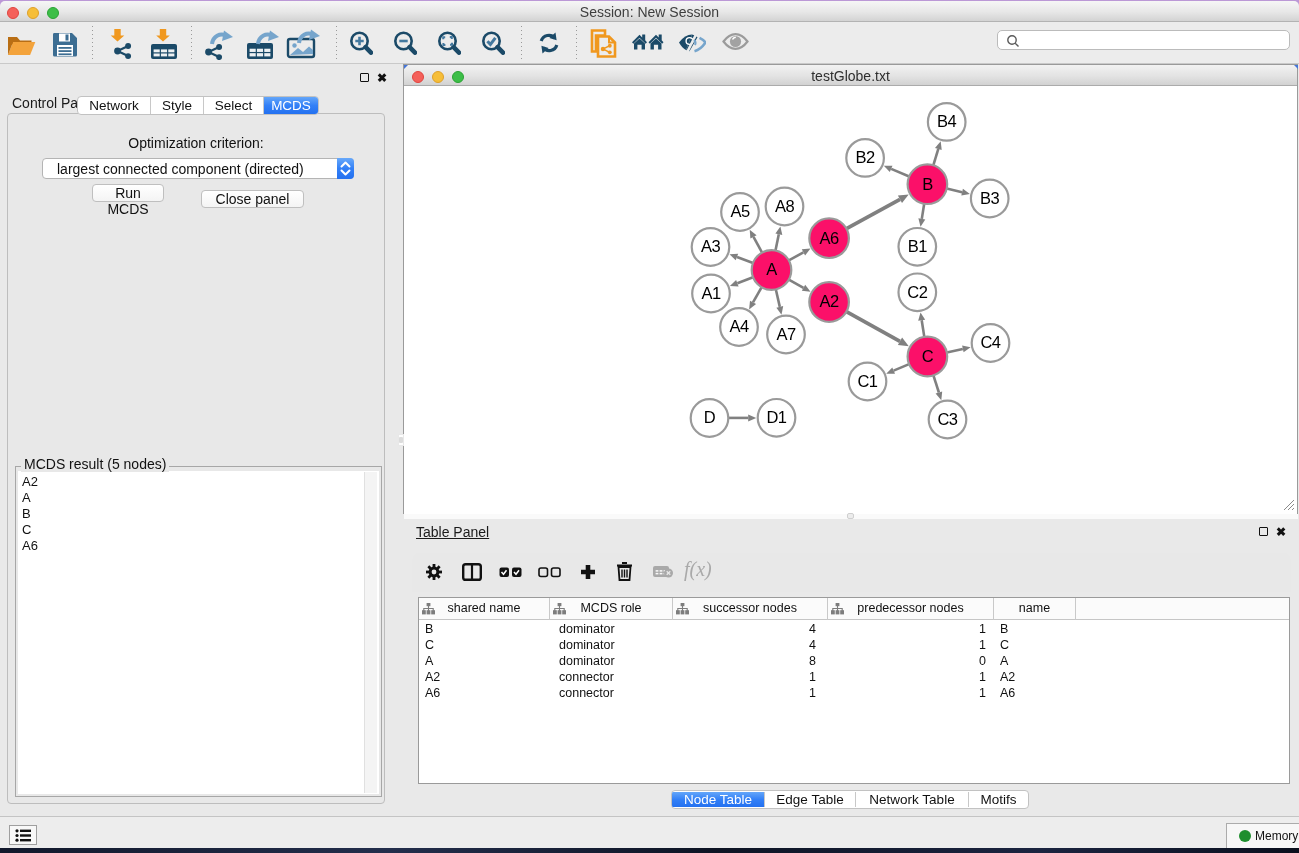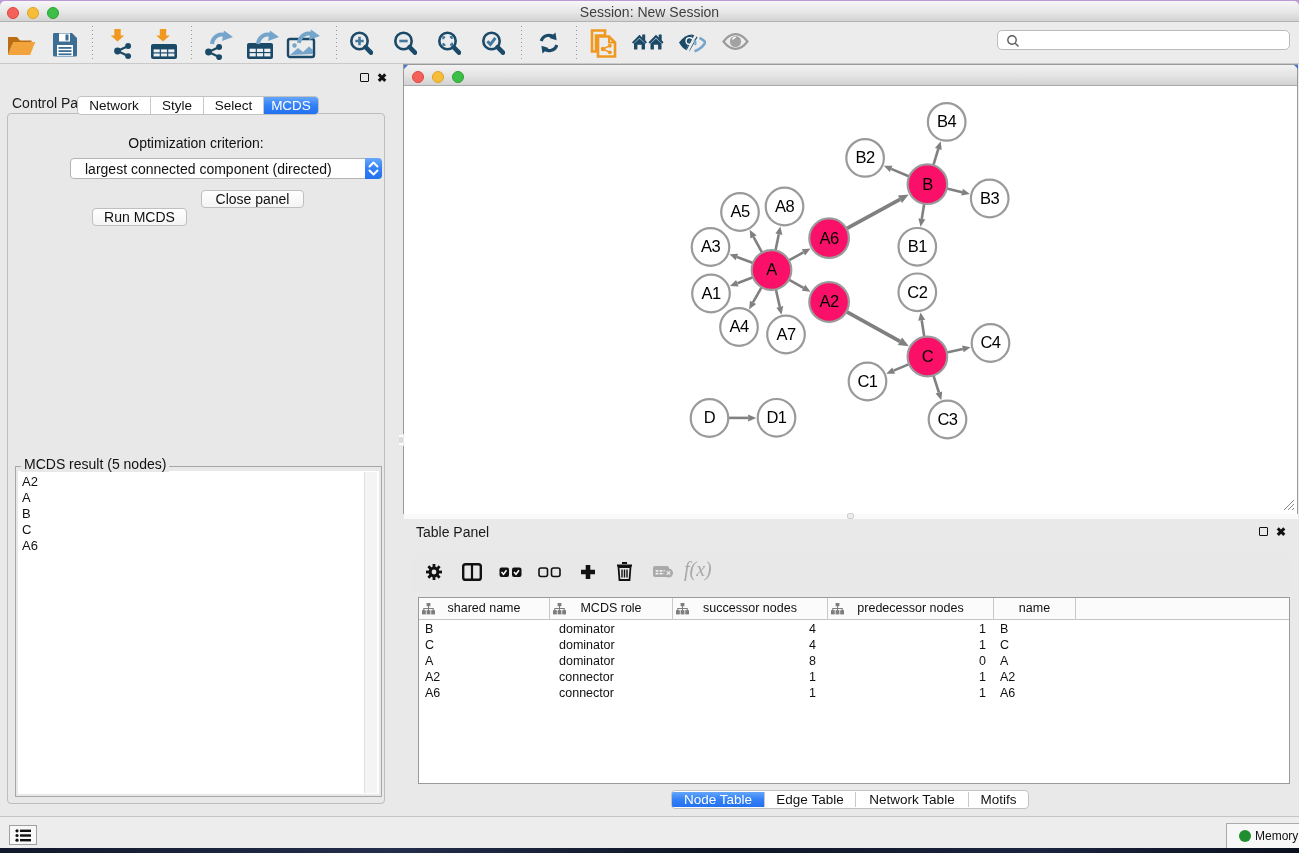--- a/index.html
+++ b/index.html
@@ -33,21 +33,21 @@
     border:1px solid #bdbdbd; border-radius:4px; }
   #cp-tabs { left:77px; top:96px; width:242px; height:19px; display:flex;
     border:1px solid #c2c2c2; border-radius:4px; background:#fff; overflow:hidden;
     font-size:13.5px; z-index:5; }
   #cp-tabs .tab { display:flex; align-items:center; justify-content:center;
     border-right:1px solid #c8c8c8; color:#111; }
   #cp-tabs .tab:last-child { border-right:none;text-align:center; }
   #cp-tabs .sel { background:linear-gradient(180deg,#64a6f9 0%,#3380f7 50%,#2471f0 100%); color:#fff; }
   #opt-label { left:7px; top:135px; width:378px; text-align:center; font-size:14px; color:#111; }
   #dropdown { left:42px; top:158px; width:312px; height:21px; background:#fff;
-    border:1px solid #b4b4b4; border-radius:4px; font-size:14px; color:#111;margin-left:28px; }
+    border:1px solid #b4b4b4; border-radius:4px; font-size:14px; color:#111; }
   #dropdown .txt { position:absolute; left:14px; top:2px; }
   #dropdown .spin { position:absolute; right:-1px; top:-1px; width:17px; height:21px;
     border-radius:0 4px 4px 0;
     background:linear-gradient(180deg,#68a9fa 0%,#3380f7 50%,#2471f0 100%); }
   .btn { position:absolute; height:18px; background:linear-gradient(180deg,#ffffff,#f4f4f4);
     border:1px solid #bfbfbf; border-radius:4px; font-size:14px; color:#111;
     text-align:center; line-height:16px; }
   #grp { left:15px; top:466px; width:367px; height:331px; border:1px solid #a7a7a7; }
   #grp-label { left:21px; top:456px; font-size:14px; color:#111; background:#e8e8e8; padding:0 3px; }
   #mcds-list { left:18px; top:471px; width:361px; height:323px; background:#fff;
@@ -58,21 +58,21 @@
     border:1px solid #9a9a9a; }
   #net-titlebar { position:absolute; left:0; top:0; width:893px; height:21px;
     background:linear-gradient(180deg,#f2f2f2 0%,#e3e3e3 55%,#d2d2d2 100%);
     border-bottom:1px solid #ababab; }
   #net-titlebar .r { left:8px; background:#f4605a; border:1px solid #e0443f; }
   #net-titlebar .y { left:28px; background:#f6be38; border:1px solid #dfa029; }
   #net-titlebar .g { left:48px; background:#3dbe48; border:1px solid #2aa334; }
   #net-title { position:absolute; left:0; right:0; top:2.5px; text-align:center; font-size:14px; color:#2e2e2e; }
   #canvas { position:absolute; left:0; top:22px; width:893px; height:427px; background:#fff; }
   
-  #tp-title { left:416px; top:524px; font-size:14px; color:#1a1a1a; }
+  #tp-title { left:416px; top:524px; font-size:14px; color:#1a1a1a;text-decoration:underline; }
   #tp-toolbar { left:412px; top:553px; width:879px; height:39px; background:#e8e8e8; border-radius:7px 7px 0 0; }
   #tbl { left:418px; top:597px; width:872px; height:187px; background:#fff; border:1px solid #9a9a9a; }
   #tbl-header { position:absolute; left:0; top:0; width:870px; height:22px; background:#fbfbfb;
     border-bottom:1px solid #c6c6c6; font-size:12.5px; color:#111;padding-left:20px; }
   .hcell { position:absolute; top:0; height:22px; border-right:1px solid #c9c9c9; }
   .hlabel { position:absolute; top:3px; width:100%; text-align:center; }
   .trow { position:absolute; font-size:12.5px; color:#111; height:16px; }
   .tc { position:absolute; top:0; }
   .num { text-align:right; }
   
@@ -251,32 +251,33 @@
 <div class="abs" id="opt-label">Optimization criterion:</div>
 <div class="abs" id="dropdown">
   <span class="txt">largest connected component (directed)</span>
   <div class="spin">
       <svg style="position:absolute;left:2px;top:2px" width="13" height="17" viewBox="0 0 13 17">
         <path d="M2.5 6.5 L6.5 2.5 L10.5 6.5" stroke="#fff" stroke-width="2" fill="none" stroke-linecap="round" stroke-linejoin="round"></path>
         <path d="M2.5 10.5 L6.5 14.5 L10.5 10.5" stroke="#fff" stroke-width="2" fill="none" stroke-linecap="round" stroke-linejoin="round"></path>
       </svg>
     </div>
 </div>
-<div class="btn" style="left:92px; top:208px; width:95px;">Run MCDS</div>
+<div class="btn" style="left:92px; top:184px; width:72px;">Run MCDS</div>
 <div class="btn" style="left:201px; top:190px; width:103px;">Close panel</div>
 <div class="abs" id="grp"></div>
 <div class="abs" id="mcds-list">A2<br>A<br>B<br>C<br>A6</div>
 <div class="abs" id="mcds-scroll"></div>
 <div class="abs" id="grp-label">MCDS result (5 nodes)</div>
 
 <div class="abs" id="netwin">
   <div id="net-titlebar">
     <div class="tl r"></div>
       <div class="tl y"></div>
       <div class="tl g"></div>
+    <div id="net-title">testGlobe.txt</div>
   </div>
   <div id="canvas">
       <svg width="894" height="428" viewBox="0 0 894 428" style="position:absolute;left:0;top:0">
 <line x1="358.1" y1="165.6" x2="349.5" y2="149.9" stroke="#808080" stroke-width="2.6"></line>
 <polygon points="345.7,142.8 352.6,148.2 346.4,151.5" fill="#808080"></polygon>
 <line x1="371.5" y1="163.6" x2="374.8" y2="147.2" stroke="#808080" stroke-width="2.6"></line>
 <polygon points="376.4,139.4 378.3,147.9 371.4,146.5" fill="#808080"></polygon>
 <line x1="349.0" y1="176.0" x2="333.0" y2="170.0" stroke="#808080" stroke-width="2.6"></line>
 <polygon points="325.5,167.2 334.2,166.7 331.7,173.3" fill="#808080"></polygon>
 <line x1="349.0" y1="190.2" x2="333.4" y2="196.3" stroke="#808080" stroke-width="2.6"></line>

